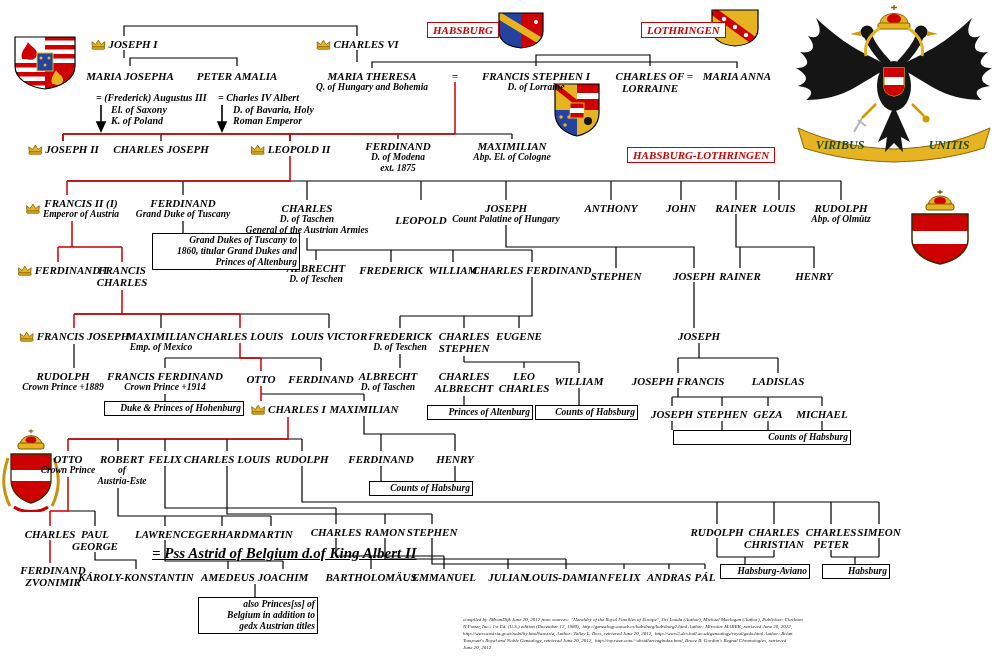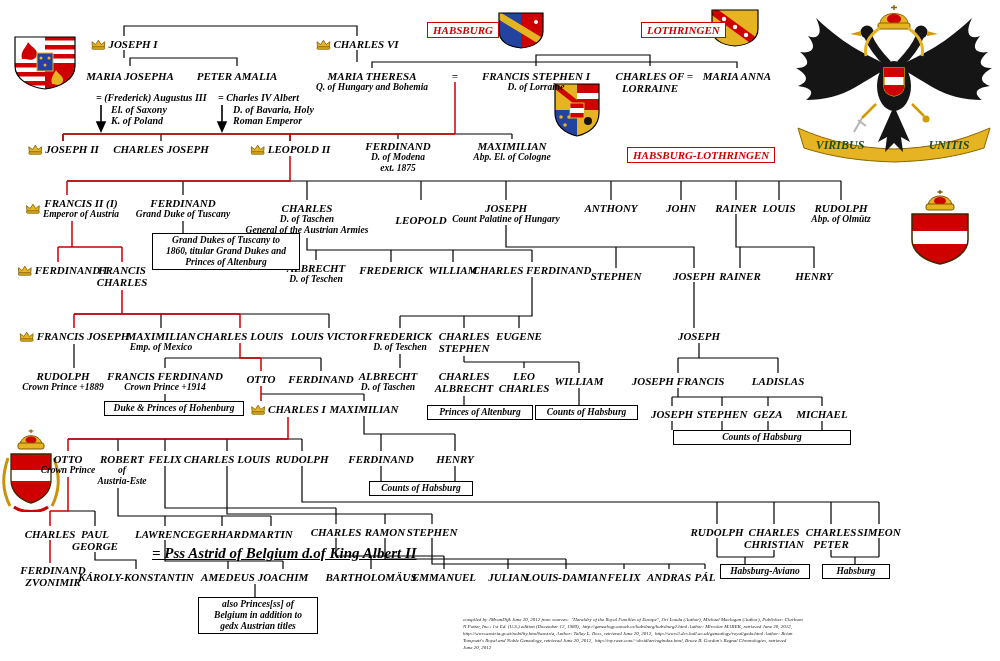--- a/index.html
+++ b/index.html
@@ -6,21 +6,21 @@
   #canvas{position:relative;width:1000px;height:661px;background:#fff;overflow:hidden;
           font-family:"Liberation Serif", serif;}
   #lines{position:absolute;left:0;top:0;z-index:1;}
   .shield{position:absolute;z-index:2;}
   .node{position:absolute;display:flex;align-items:center;transform:translateX(-50%);
         white-space:nowrap;z-index:3;}
   .node .crown{width:16px;height:11px;margin-right:2px;flex:0 0 auto;}
   .ncol{display:flex;flex-direction:column;align-items:center;}
   .nl{display:block;font:bold italic 11px/12px "Liberation Serif",serif;color:#000;text-align:center;}
   .ns{display:block;font:bold italic 9.5px/10.5px "Liberation Serif",serif;color:#000;text-align:center;}
-  .box{position:absolute;background:#fff;border:1.2px solid #000;z-index:4;text-align:center;padding:1px 2px;}
+  .box{position:absolute;background:#fff;border:1.2px solid #000;z-index:4;text-align:right;padding:1px 2px;}
   .bl{display:block;font:bold italic 9.5px/11px "Liberation Serif",serif;white-space:nowrap;color:#000;}
   .banner{position:absolute;background:#fff;border:1.6px solid #cc0000;color:#cc0000;
           font:bold italic 11px/14px "Liberation Serif",serif;padding:0 5px;z-index:4;white-space:nowrap;}
   .note{position:absolute;font:bold italic 10px/11.5px "Liberation Serif",serif;white-space:pre;z-index:3;color:#000;}
   .note.small{font-size:15px;text-decoration:underline;}
   .footer{position:absolute;font:italic 5px/7px "Liberation Serif",serif;white-space:pre;z-index:3;color:#222;}
 </style>
 </head>
 <body>
 

